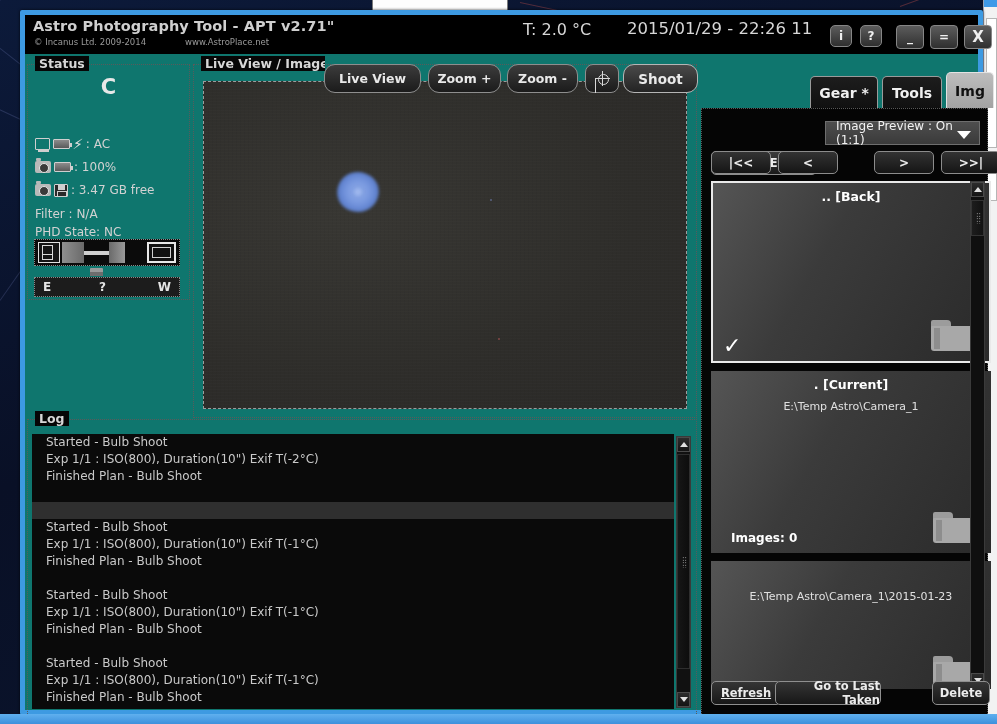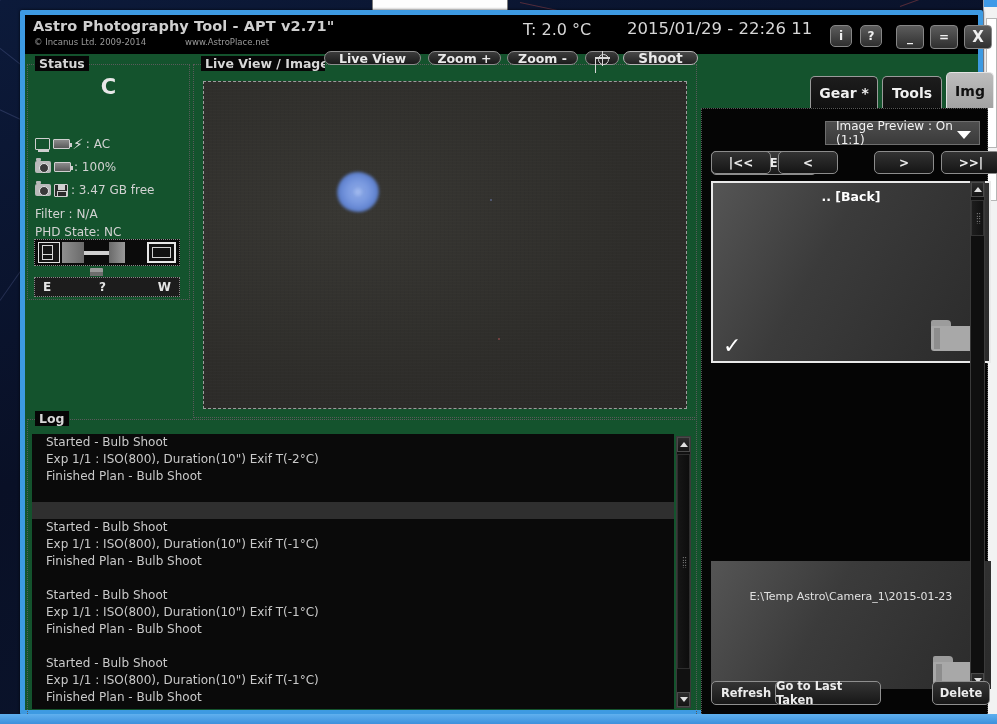--- a/index.html
+++ b/index.html
@@ -43,21 +43,21 @@
   .bg-window .bw-box { position:absolute; left:2px; width:11px; background:#ffffff; border:1px solid #b6b6b6; }
 
   
   .apt-window {
     position: absolute; left: 20px; top: 10px; width: 963px; height: 705px;
     background: #000000;
     border: 5px solid #3d9ae2;
     border-radius: 2px;
     box-shadow: 0 0 3px rgba(0,0,0,0.8);
   }
-  .apt-inner { position: absolute; inset: 0; background: #14532d; }
+  .apt-inner { position: absolute; inset: 0; background: #0f766e; }
 
   
   .titlebar { position: absolute; left:0; top:0; width:100%; height:39px; background:#000; }
   .app-title {
     position: absolute; left: 8px; top: 3px;
     font-size: 14.5px; font-weight: bold; color: #cfcfcf;
     letter-spacing: 0.1px;
     font-family: "DejaVu Sans", "Liberation Sans", sans-serif;
   }
   .app-copy { position: absolute; left: 9px; top: 22px; font-size: 8.5px; color: #9a9a9a; }
@@ -180,21 +180,21 @@
     border-radius: 50%;
     background: radial-gradient(circle, rgba(200,215,255,0.55), rgba(130,160,230,0.05));
     filter: blur(1.6px);
   }
   .dot-faint {
     position:absolute; width:2px; height:2px; border-radius:50%;
   }
 
   
   .lv-btn {
-    position: absolute; top: 36px; height: 14px;
+    position: absolute; top: 49px; height: 29px;
     background: linear-gradient(#3c3c3c, #1b1b1b);
     border: 1px solid #8e8e8e; border-radius: 11px;
     color: #e9e9e9; font-size: 12.5px; font-weight: bold;
     display: flex; align-items: center; justify-content: center; cursor: default;
   }
   .btn-liveview { left: 299px; width: 97px; }
   .btn-zoomin   { left: 403px; width: 73px; }
   .btn-zoomout  { left: 482px; width: 71px; }
   .btn-cross    { left: 560px; width: 34px; border-radius: 8px; }
   .btn-shoot    { left: 598px; width: 75px;
@@ -332,22 +332,22 @@
   }
   .cs-thumb { position:absolute; left:0; top:18px; width:13px; height:36px;
      background: linear-gradient(90deg,#1d1d1d,#121212); border:1px solid #343434; }
 
   .foot-btn {
     position: absolute; bottom: 10px; height: 24px;
     background: linear-gradient(#353535,#171717); border:1px solid #8f8f8f; border-radius:5px;
     color:#ececec; font-size: 11.5px; font-weight:bold;
     display:flex; align-items:center; justify-content:center; cursor:default;
   }
-  .fb-refresh { left: 9px;  width: 70px; }
-  .fb-last    { left: 73px; width: 106px; }
+  .fb-refresh { left: 9px;  width: 70px; text-decoration: underline; }
+  .fb-last    { left: 73px; width: 106px; text-align: right; }
   .fb-delete  { left: 230px; width: 58px; }
 
   
   .taskbar {
     position:absolute; left:0; bottom:0; width:997px; height:10px;
     background: linear-gradient(#5fb0ef, #3d90dc);
   }
 </style>
 </head>
 <body>
@@ -513,20 +513,30 @@
         <div class="cards-area" id="cards-area">
             <div class="card selected" style="top: 0px; height: 182px;">
               <div class="card-title">.. [Back]</div>
               <div class="card-check">✓</div>
               <div class="folder-ico">
                 <span class="fback"></span>
                 <span class="ffront"></span>
                 <span class="fslot"></span>
               </div>
             </div>
+            <div class="card" style="top: 190px; height: 182px;">
+              <div class="card-title">. [Current]</div>
+              <div class="card-path">E:\Temp Astro\Camera_1</div>
+              <div class="card-count">Images: 0</div>
+              <div class="folder-ico">
+                <span class="fback"></span>
+                <span class="ffront"></span>
+                <span class="fslot"></span>
+              </div>
+            </div>
             <div class="card" style="top: 380px; height: 136px;">
               <div class="card-path">E:\Temp Astro\Camera_1\2015-01-23</div>
               <div class="folder-ico">
                 <span class="fback"></span>
                 <span class="ffront"></span>
                 <span class="fslot"></span>
               </div>
             </div>
           </div>
 

